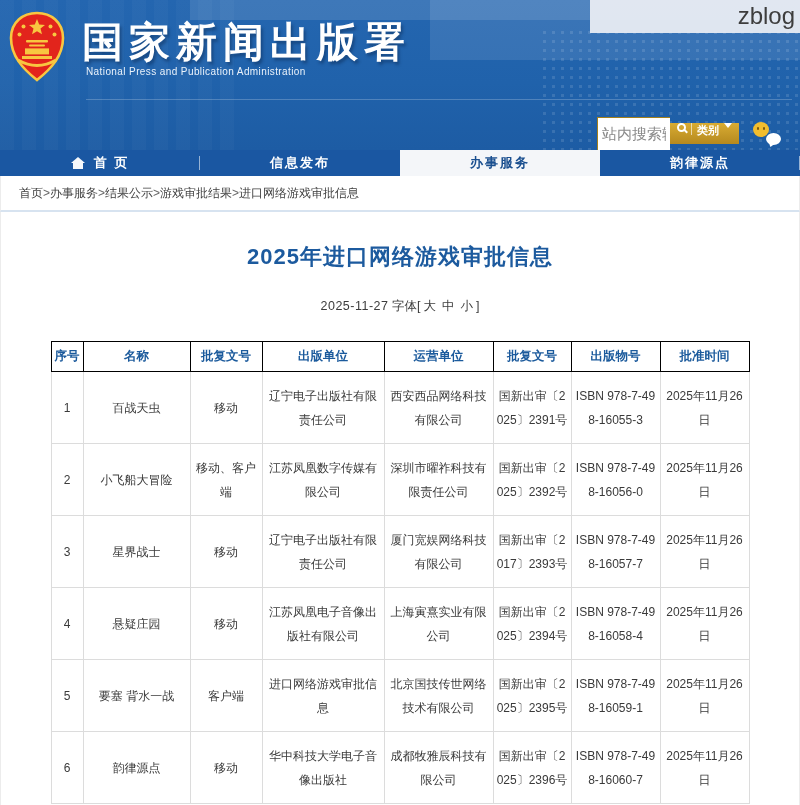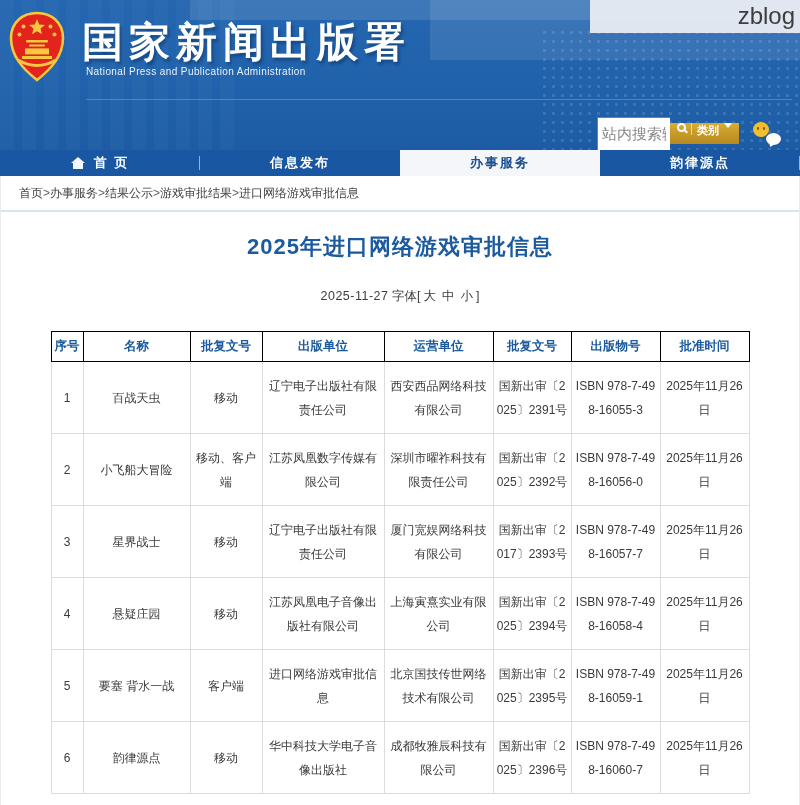--- a/index.html
+++ b/index.html
@@ -70,21 +70,21 @@
 
   
   .breadcrumb { height:36px; display:flex; align-items:center; gap:0; padding-left:18px;
     font-size:12px; color:#3f3f3f; border-bottom:2px solid #d7e3f0;
     border-left:1px solid #ececec; border-right:1px solid #ececec; background:#fff; }
   .crumb { cursor:pointer; }
   .crumb-sep { color:#666; }
 
   
   .content { border-left:1px solid #ececec; border-right:1px solid #ececec; height:593px; background:#fff; }
-  .article-title { text-align:center; padding-top:20px; color:#1c5a9e; font-size:22px;
+  .article-title { text-align:center; padding-top:30px; color:#1c5a9e; font-size:22px;
     font-weight:bold; letter-spacing:1px; }
   .meta { text-align:center; margin-top:26px; font-size:12.5px; color:#3c3c3c; }
   .meta .date { letter-spacing:0.5px; }
   .font-size-opt { margin:0 3px; cursor:pointer; }
 
   
   table.approvals { width:698px; margin:26px auto 0; border-collapse:collapse; table-layout:fixed; }
   .approvals th { height:30px; color:#1b5a9c; font-size:12.5px; font-weight:bold;
     border:1px solid #000000; background:#fff; }
   .approvals td { height:72px; font-size:12px; color:#3a3a3a; text-align:center;

